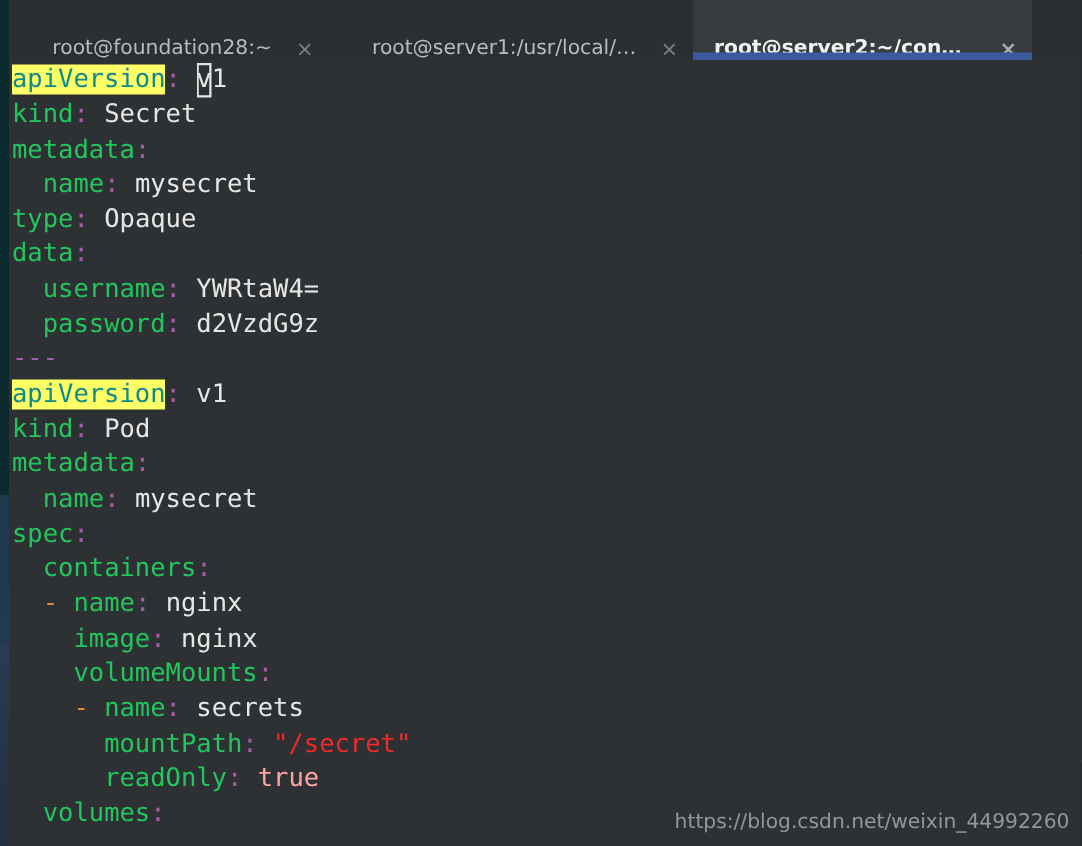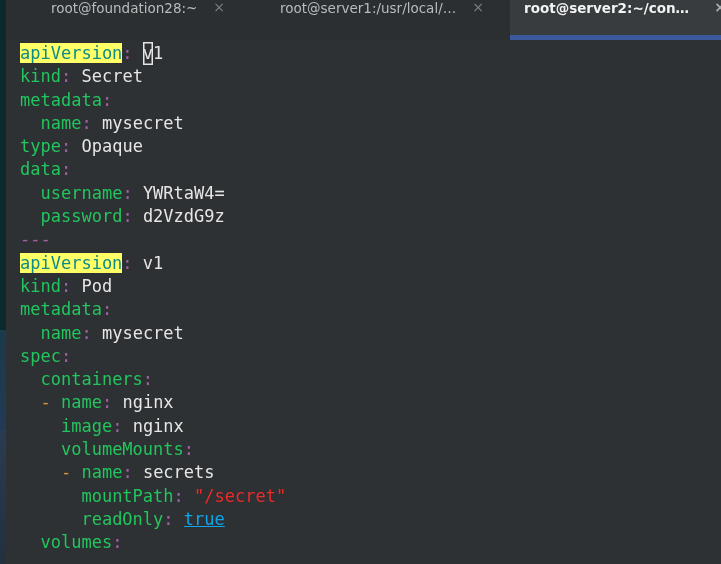--- a/index.html
+++ b/index.html
@@ -34,32 +34,31 @@
     position: absolute; left: 6px; top: 0;
     width: 715px; height: 40px;
     background: #2b2f31;
     display: flex;
     align-items: stretch;
     z-index: 10;
   }
   .tab {
     position: relative;
     display: flex;
-    align-items: flex-start;
+    align-items: flex-end;
     justify-content: center;
     height: 40px;
     padding: 0 10px 0 14px;
     background: #2b2f31;
     color: #b8bcbd;
     font-family: "DejaVu Sans", sans-serif;
     font-size: 13.5px;
     white-space: nowrap;
     overflow: hidden;
     flex: 0 0 auto;
-    margin-left: 16px;
   }
   .tab .tab-title {
     overflow: hidden;
     text-overflow: ellipsis;
     white-space: nowrap;
   }
   .tab .tab-close {
     margin-left: 16px;
     color: #7d8182;
     font-size: 14px;
@@ -89,35 +88,35 @@
     position: absolute;
     left: 6px; top: 40px;
     width: 715px; height: 524px;
     background: #2d3133;
     overflow: hidden;
   }
   .code {
     position: absolute;
     left: 0; top: 2px;
     width: 715px;
-    padding-left: 14px;
+    padding-left: 2px;
     font-family: "DejaVu Sans Mono", monospace;
     font-size: 17px;
     line-height: 23.3px;
     letter-spacing: 0px;
     white-space: pre;
   }
   .ln { height: 23.3px; white-space: pre; }
 
   
   .k    { color: #22c55e; }            
   .c    { color: #a45fa4; }            
   .v    { color: #e6e6e6; }            
   .str  { color: #ef2929; }            
-  .bool { color: #0ea5e9; text-decoration: underline; }            
+  .bool { color: #fca5a5; }            
   .dash { color: #d98f3a; }            
   .sep  { color: #a45fa4; }            
   .hl   { background: #ffff66; color: #0e8a8a; }  
   .cur  {                              
     display: inline-block;
     box-shadow: inset 0 0 0 1.5px #e6e6e6;
     color: #e6e6e6;
   }
 
   
@@ -150,13 +149,14 @@
       <div class="tab tab-3 active">
         <span class="tab-title">root@server2:~/configmap</span>
         <span class="tab-close">×</span>
       </div>
     </div>
 
   <div class="term">
     <div class="code" id="code"><div class="ln"><span class="k hl">apiVersion</span><span class="c">:</span><span> </span><span class="v cur">v</span><span class="v">1</span></div><div class="ln"><span class="k">kind</span><span class="c">:</span><span> </span><span class="v">Secret</span></div><div class="ln"><span class="k">metadata</span><span class="c">:</span></div><div class="ln"><span>  </span><span class="k">name</span><span class="c">:</span><span> </span><span class="v">mysecret</span></div><div class="ln"><span class="k">type</span><span class="c">:</span><span> </span><span class="v">Opaque</span></div><div class="ln"><span class="k">data</span><span class="c">:</span></div><div class="ln"><span>  </span><span class="k">username</span><span class="c">:</span><span> </span><span class="v">YWRtaW4=</span></div><div class="ln"><span>  </span><span class="k">password</span><span class="c">:</span><span> </span><span class="v">d2VzdG9z</span></div><div class="ln"><span></span><span class="sep">---</span></div><div class="ln"><span class="k hl">apiVersion</span><span class="c">:</span><span> </span><span class="v">v1</span></div><div class="ln"><span class="k">kind</span><span class="c">:</span><span> </span><span class="v">Pod</span></div><div class="ln"><span class="k">metadata</span><span class="c">:</span></div><div class="ln"><span>  </span><span class="k">name</span><span class="c">:</span><span> </span><span class="v">mysecret</span></div><div class="ln"><span class="k">spec</span><span class="c">:</span></div><div class="ln"><span>  </span><span class="k">containers</span><span class="c">:</span></div><div class="ln"><span>  </span><span class="dash">- </span><span class="k">name</span><span class="c">:</span><span> </span><span class="v">nginx</span></div><div class="ln"><span>    </span><span class="k">image</span><span class="c">:</span><span> </span><span class="v">nginx</span></div><div class="ln"><span>    </span><span class="k">volumeMounts</span><span class="c">:</span></div><div class="ln"><span>    </span><span class="dash">- </span><span class="k">name</span><span class="c">:</span><span> </span><span class="v">secrets</span></div><div class="ln"><span>      </span><span class="k">mountPath</span><span class="c">:</span><span> </span><span class="str">"/secret"</span></div><div class="ln"><span>      </span><span class="k">readOnly</span><span class="c">:</span><span> </span><span class="bool">true</span></div><div class="ln"><span>  </span><span class="k">volumes</span><span class="c">:</span></div></div>
   </div>
 
+  <div class="watermark">https://blog.csdn.net/weixin_44992260</div>
 </div>
 
 </body></html>

